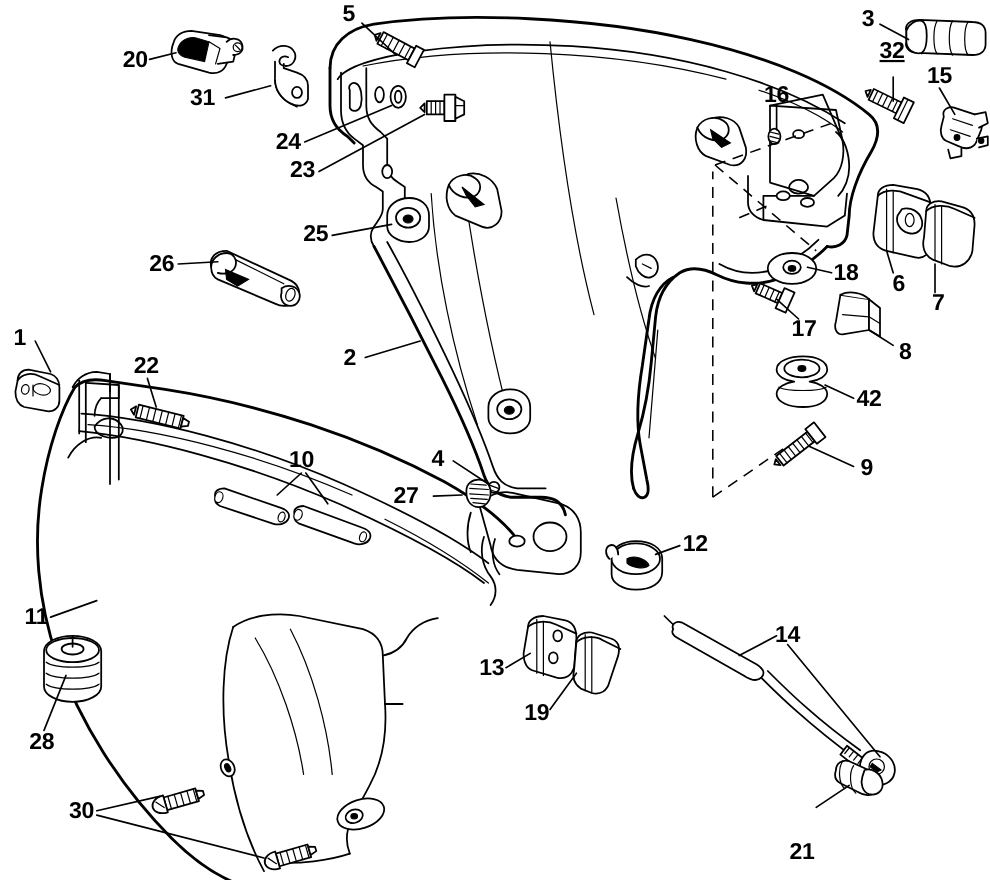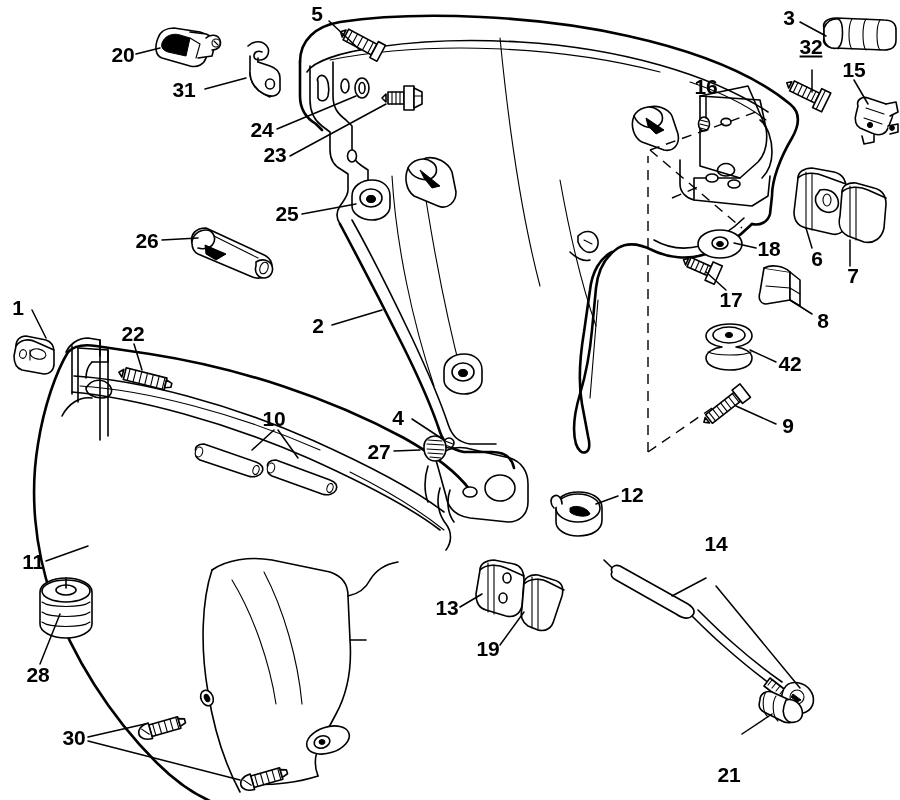--- a/index.html
+++ b/index.html
@@ -639,34 +639,34 @@
     <span class="callout-label" style="left:398px; top:417px;">4</span>
     <span class="callout-label" style="left:317px; top:13px;">5</span>
     <span class="callout-label" style="left:817px; top:258px;">6</span>
     <span class="callout-label" style="left:853px; top:275px;">7</span>
     <span class="callout-label" style="left:823px; top:320px;">8</span>
     <span class="callout-label" style="left:788px; top:425px;">9</span>
     <span class="callout-label" style="left:274px; top:418px;">10</span>
     <span class="callout-label" style="left:33px;  top:561px;">11</span>
     <span class="callout-label" style="left:632px; top:494px;">12</span>
     <span class="callout-label" style="left:447px; top:607px;">13</span>
-    <span class="callout-label" style="left:716px; top:543px;">14</span>
+    <span class="callout-label" style="left:716px; top:577px;">14</span>
     <span class="callout-label" style="left:854px; top:69px;">15</span>
     <span class="callout-label" style="left:706px; top:86px;">16</span>
     <span class="callout-label" style="left:731px; top:299px;">17</span>
     <span class="callout-label" style="left:769px; top:248px;">18</span>
     <span class="callout-label" style="left:488px; top:648px;">19</span>
     <span class="callout-label" style="left:123px; top:54px;">20</span>
     <span class="callout-label" style="left:729px; top:738px;margin-top:36px;">21</span>
     <span class="callout-label" style="left:133px; top:333px;">22</span>
     <span class="callout-label" style="left:275px; top:154px;">23</span>
     <span class="callout-label" style="left:262px; top:129px;">24</span>
     <span class="callout-label" style="left:287px; top:213px;">25</span>
     <span class="callout-label" style="left:147px; top:240px;">26</span>
-    <span class="callout-label" style="left:379px; top:451px;">27</span>
+    <span class="callout-label" style="left:369px; top:451px;">27</span>
     <span class="callout-label" style="left:38px;  top:674px;">28</span>
     <span class="callout-label" style="left:790px; top:363px;">42</span>
     <span class="callout-label" style="left:74px;  top:737px;">30</span>
     <span class="callout-label" style="left:184px; top:89px;">31</span>
     <span class="callout-label" style="left:811px; top:46px;text-decoration:underline;">32</span>
   </div>
 
 </div>
 
 </body></html>

